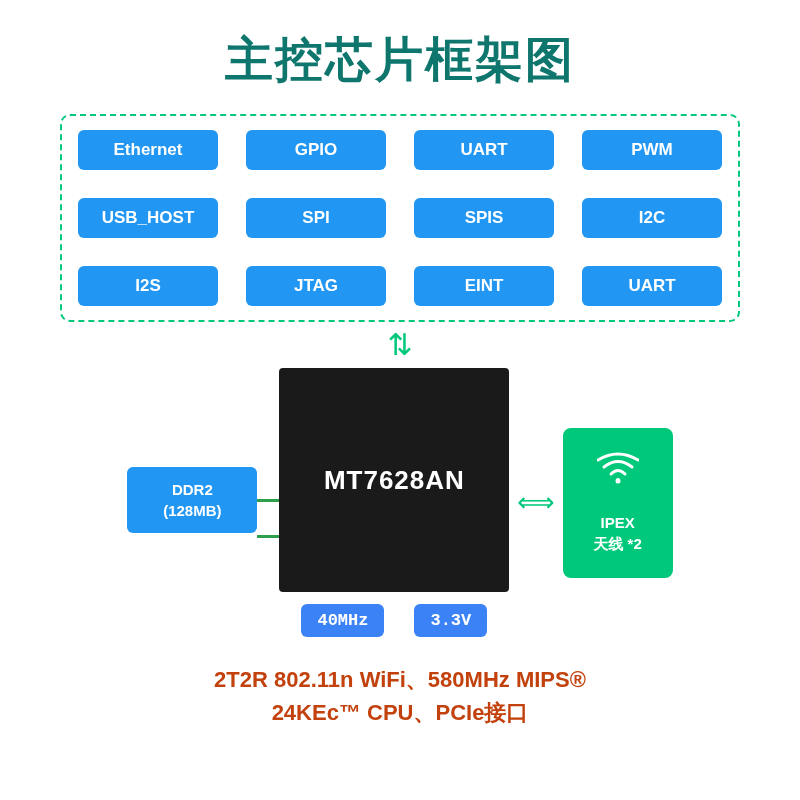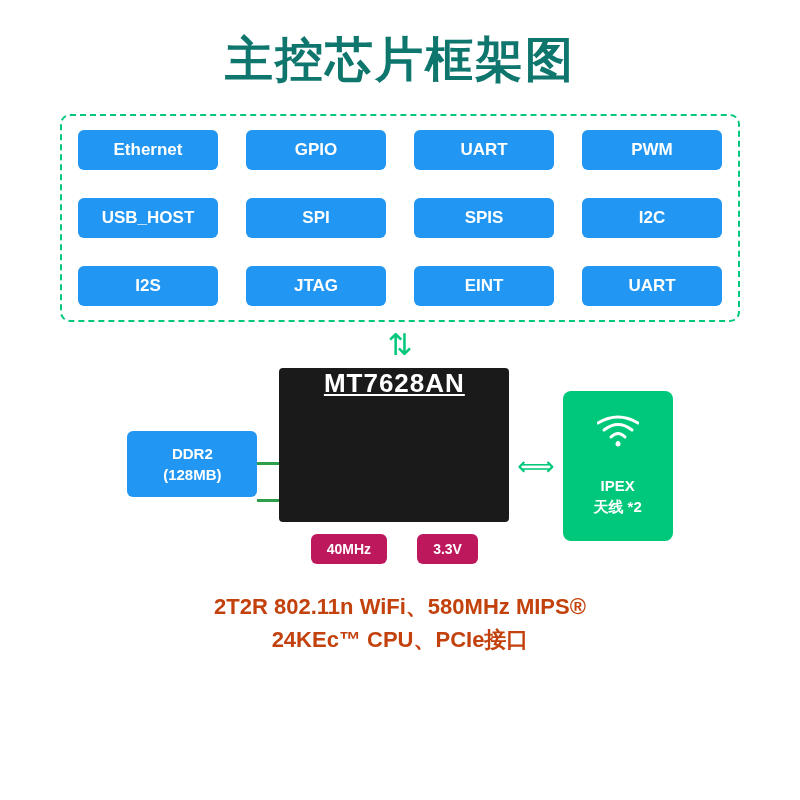--- a/index.html
+++ b/index.html
@@ -65,28 +65,28 @@
       line-height: 1.4;
       text-align: center;
       width: 130px;
     }
 
     .chip-box {
       background: #1a1a1a;
       color: #fff;
       border-radius: 4px;
       width: 230px;
-      height: 154px;
-      display: flex;
+      height: 224px;
+      display: flex;
+      align-items: center;
       justify-content: center;
       font-size: 26px;
       font-weight: 700;
       letter-spacing: 1px;
       position: relative;
-      text-decoration: underline;
     }
 
     
     .arrow-right {
       color: #00c87a;
       font-size: 26px;
       margin: 0 8px;
       display: flex;
       align-items: center;
     }
@@ -116,26 +116,27 @@
     
     .bottom-labels {
       display: flex;
       gap: 30px;
       margin-top: 12px;
       justify-content: center;
       width: 230px;
     }
 
     .bottom-badge {
-      background: #be185d;
+      background: #3b82f6;
       color: #fff;
       border-radius: 6px;
-      font-size: 14px;
+      font-size: 17px;
       font-weight: 700;
       padding: 7px 16px;
+      font-family: Liberation Mono, monospace;
     }
 
     
     .footer-text {
       color: #c2410c;
       font-size: 22px;
       font-weight: 700;
       text-align: center;
       margin-top: 26px;
       line-height: 1.5;

